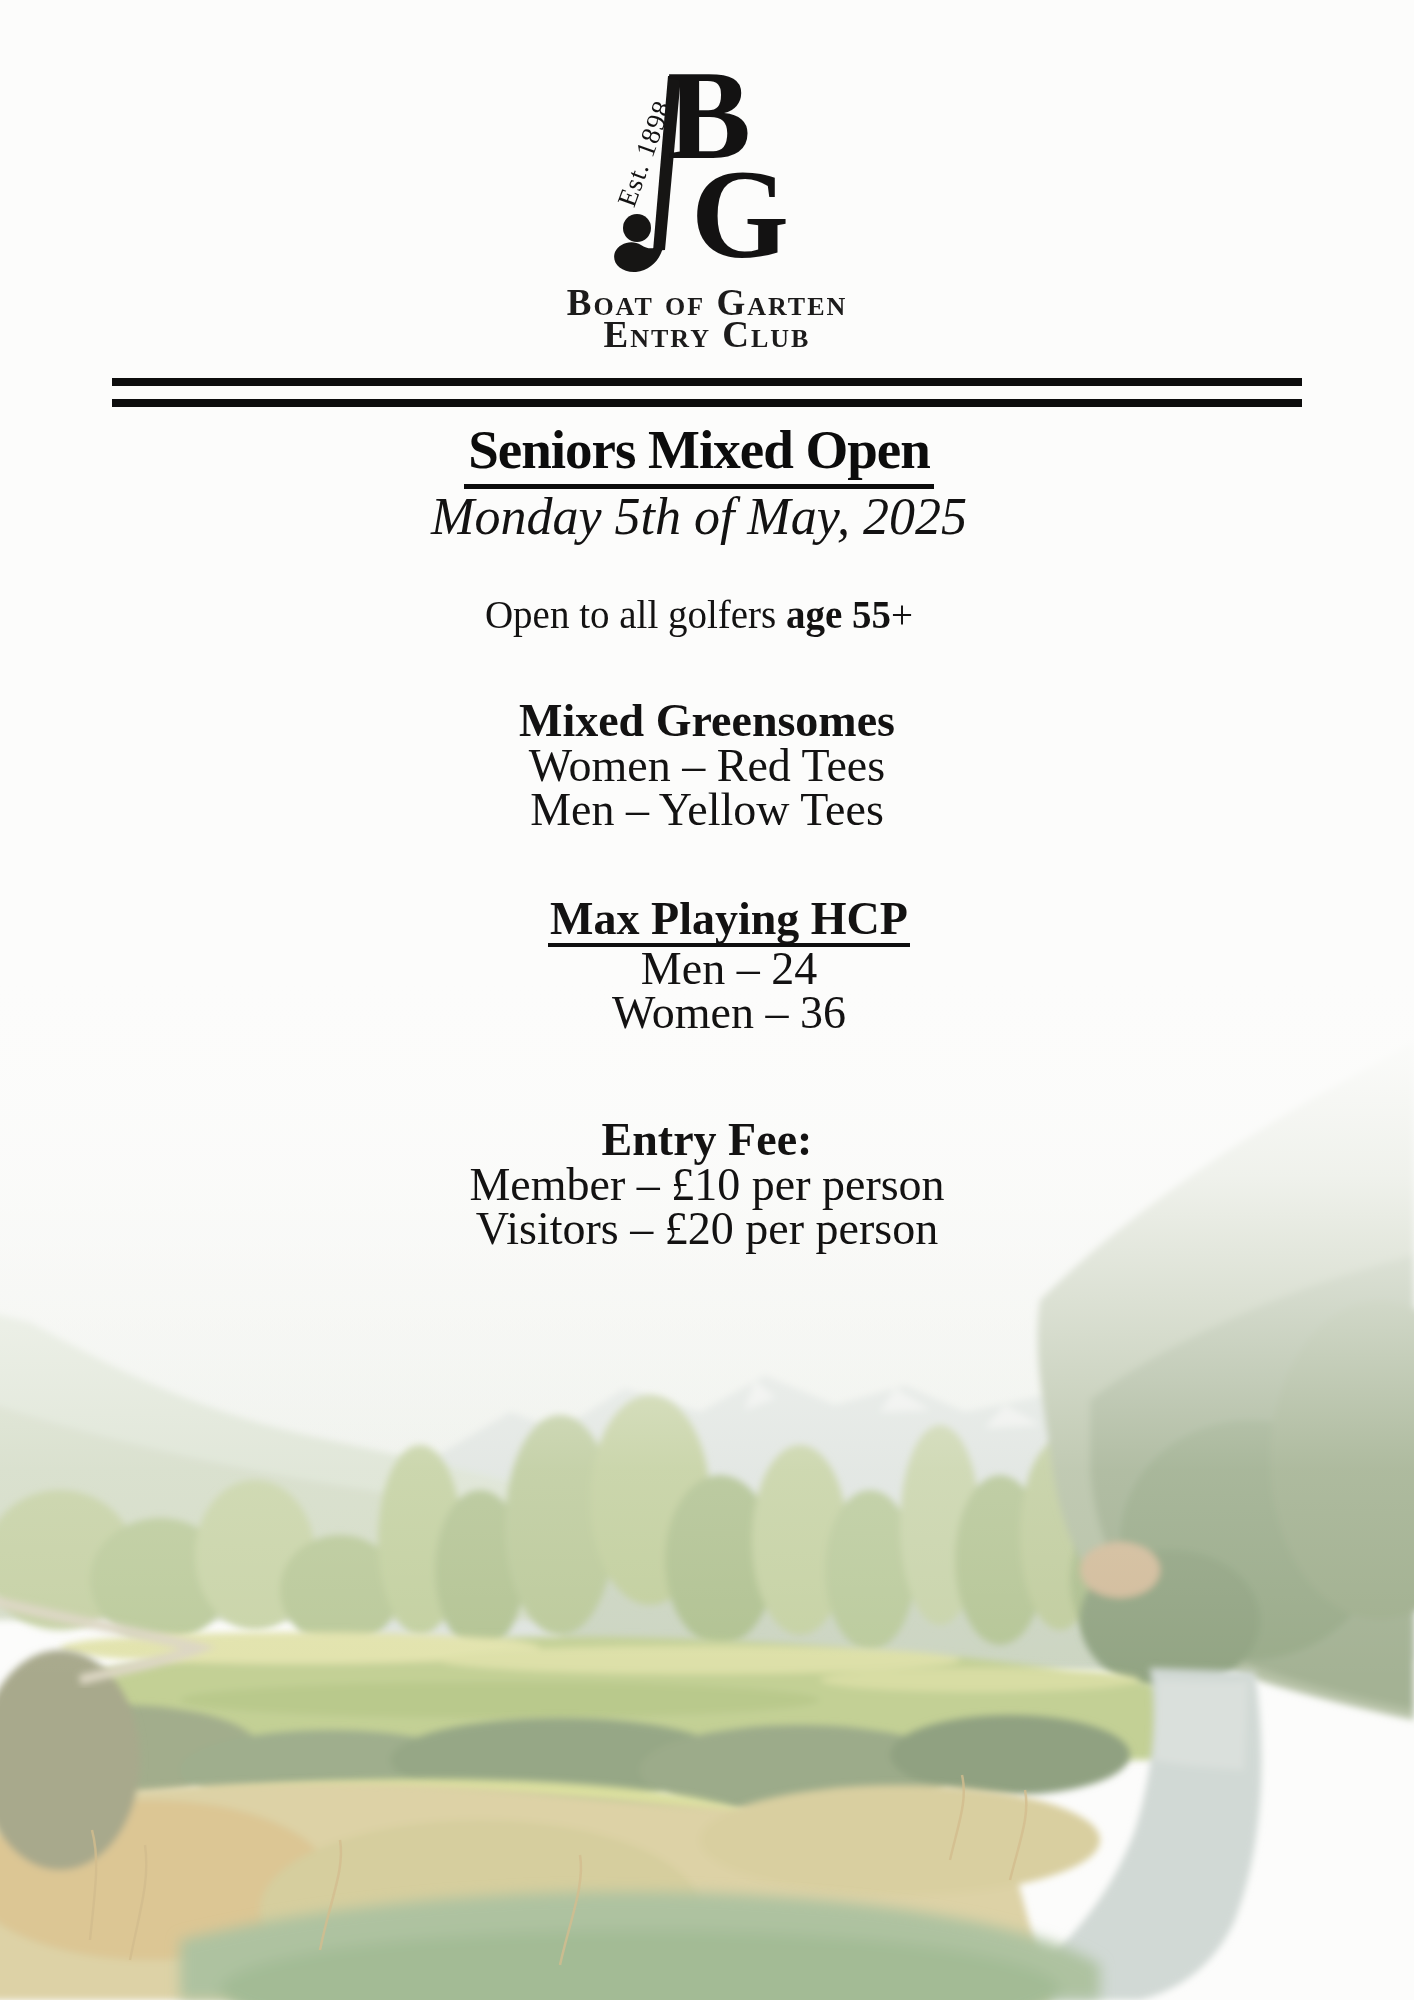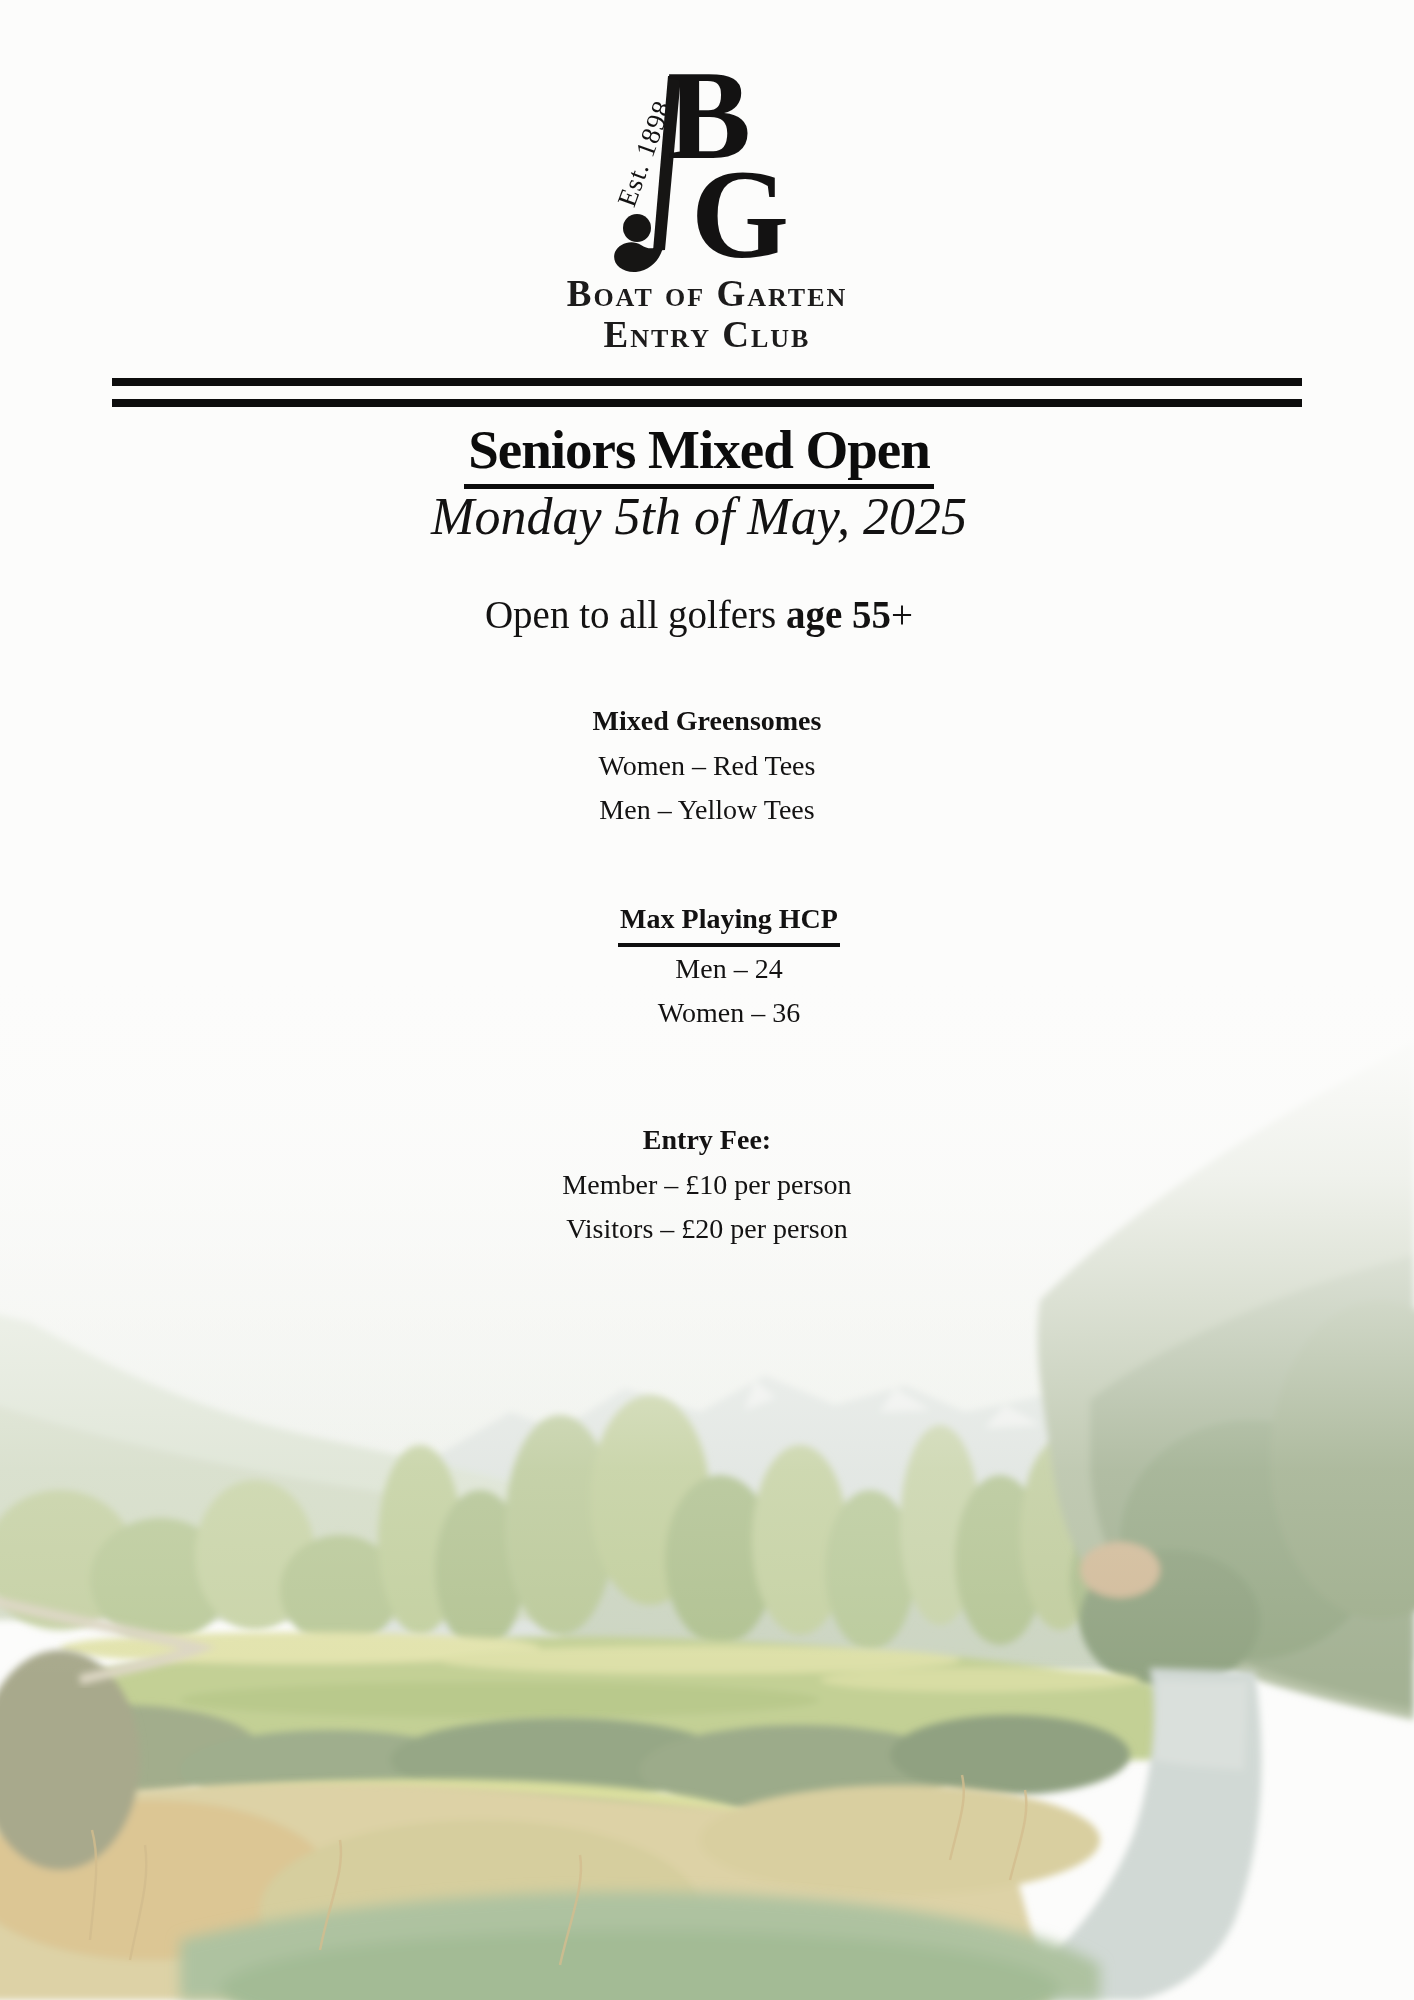--- a/index.html
+++ b/index.html
@@ -24,36 +24,36 @@
     position:absolute;left:calc(50% - 128px);top:138px;width:132px;
     font-size:27px;letter-spacing:1px;text-align:center;
     transform:rotate(-70deg);
   }
   .club-svg{position:absolute;left:calc(50% - 107px);top:70px;}
   .wordmark{
     position:absolute;left:0;right:0;text-align:center;
     font-variant:small-caps;font-weight:600;font-size:37px;line-height:1;
     letter-spacing:2px;color:#1c1b1b;
   }
-  .wordmark-1{top:275px;}
+  .wordmark-1{top:284px;}
   .wordmark-2{top:316px;}
 
   
   .rule{position:absolute;left:112px;width:1190px;height:8px;background:#0d0d0d;}
   .rule-1{top:378px;}
   .rule-2{top:399px;}
 
   
   .line{position:absolute;left:0;right:16px;text-align:center;}
   .title{top:418px;font-size:55px;font-weight:bold;letter-spacing:-1px;color:#0c0c0c;}
   .title .u{display:inline-block;border-bottom:5px solid #0c0c0c;padding:0 4px 3px 4px;}
   .date{top:487px;font-size:52px;font-weight:normal;font-style:italic;}
   .intro{top:592px;font-size:39px;}
   .intro b{font-weight:bold;}
-  .section{position:absolute;left:0;right:0;text-align:center;font-size:28px;}
+  .section{position:absolute;left:0;right:0;text-align:center;font-size:46px;}
   .section .sec-title{font-weight:bold;line-height:46px;}
   .section .sec-title .u{display:inline-block;border-bottom:4px solid #0f0f0f;padding:0 2px 1px 2px;}
   .section .sec-line{line-height:44px;}
   .sec-1{top:698px;}
   .sec-2{top:896px;margin-left:44px;}
   .sec-3{top:1117px;}
 </style>
 </head>
 <body>
 

